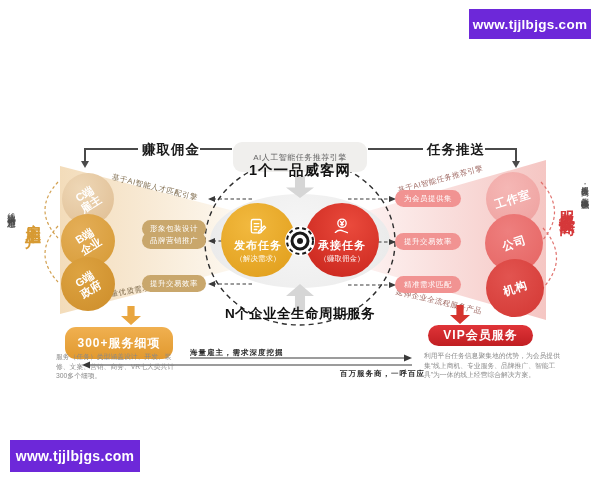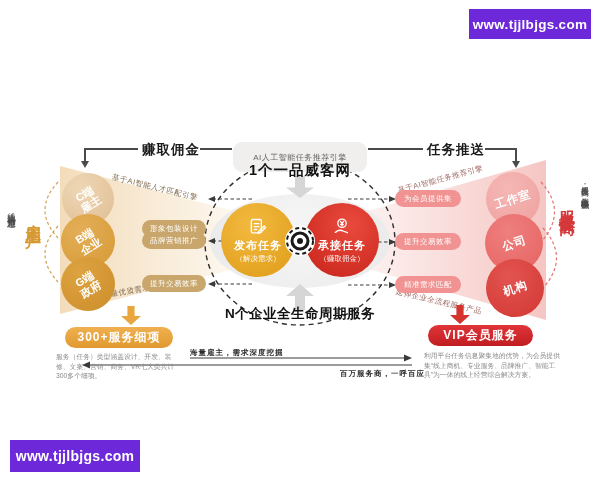--- a/index.html
+++ b/index.html
@@ -65,21 +65,21 @@
   .spill{position:absolute;height:17px;border-radius:9px;z-index:4;color:#fff;font-size:7.5px;
     display:flex;align-items:center;justify-content:center;letter-spacing:.5px;}
   .spill.l{width:64px;background:#c9a76c;}
   .spill.r{width:66px;background:#f19392;}
 
   
   .arcTxt{position:absolute;font-size:7.5px;letter-spacing:.5px;z-index:4;transform-origin:left center;white-space:nowrap;}
   .arcL{color:#7e6a4b;} .arcR{color:#a06a64;}
 
   
-  .gold-pill{left:65px;top:327px;width:108px;height:21px;border-radius:11px;z-index:4;
+  .gold-pill{left:65px;top:327px;width:108px;height:32px;border-radius:11px;z-index:4;
     background:linear-gradient(#f0b050,#e1992f);color:#fff;font-weight:800;font-size:12px;letter-spacing:1px;}
   .vip-pill{left:428px;top:325px;width:105px;height:21px;border-radius:11px;z-index:4;
     background:linear-gradient(#e03438,#c01e22);color:#fff;font-weight:800;font-size:12px;letter-spacing:1px;}
   .note{position:absolute;font-size:6.8px;color:#8a8a8a;line-height:1.4;z-index:4;}
 
   .flow-label{position:absolute;font-size:7.5px;font-weight:700;color:#2c2c2c;letter-spacing:1px;z-index:4;}
 
   
   .vtxt{position:absolute;writing-mode:vertical-rl;z-index:4;}
   .v-big-l{left:22px;top:210px;font-size:16px;font-weight:800;color:#d79a33;letter-spacing:3px;}

